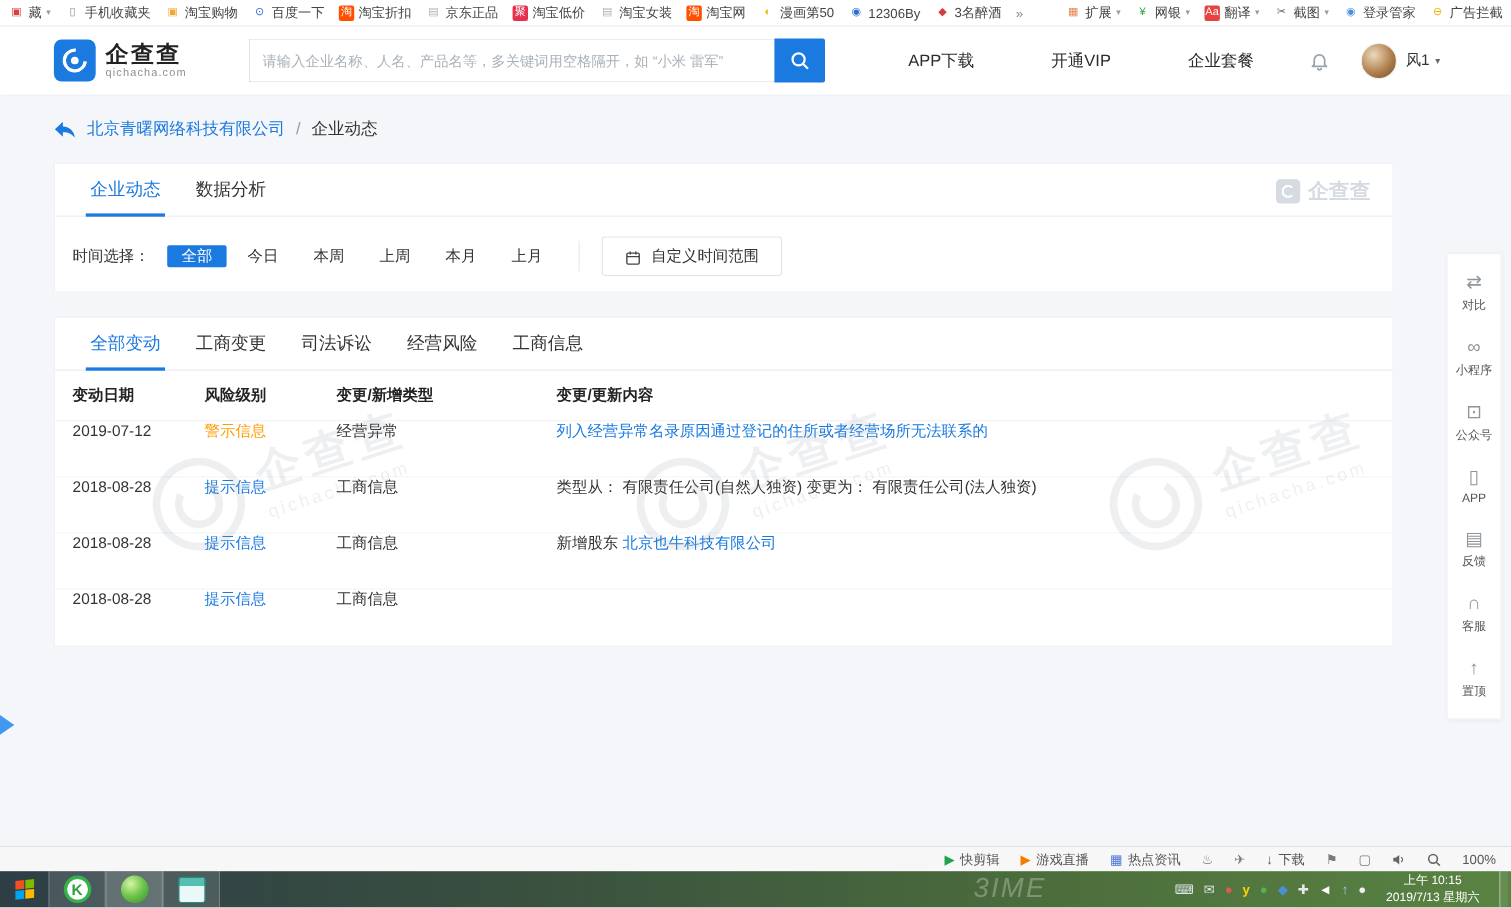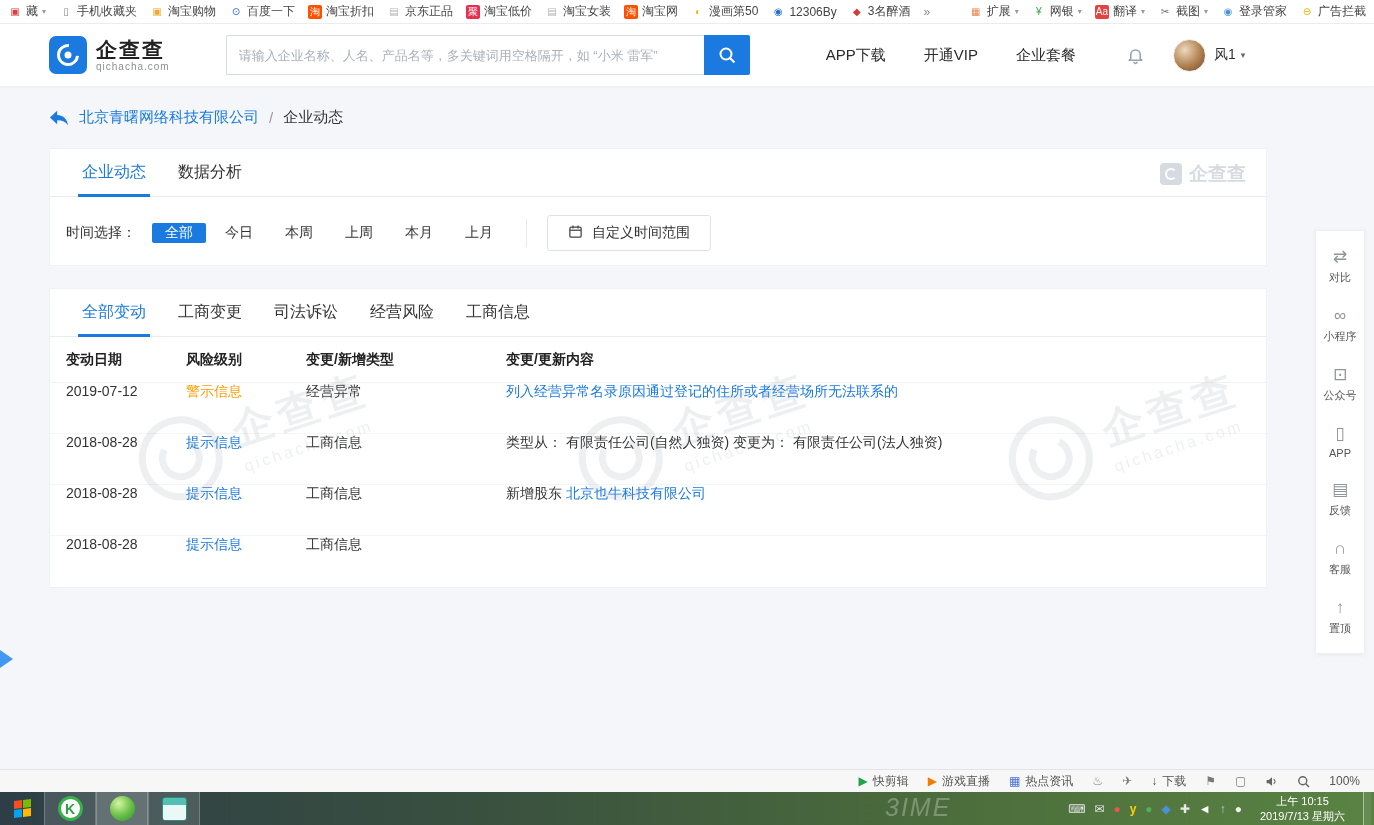--- a/index.html
+++ b/index.html
@@ -19,21 +19,21 @@
   .logo{display:flex;align-items:center;gap:9px;cursor:pointer}
   .logo-mark{width:38px;height:38px;background:var(--brand);border-radius:7px;position:relative;flex:none}
   .logo-ring{position:absolute;inset:8px;border:3.5px solid #fff;border-right-color:transparent;border-radius:50%;transform:rotate(-40deg)}
   .logo-dot{position:absolute;width:7px;height:7px;background:#fff;border-radius:50%;left:50%;top:50%;transform:translate(-50%,-50%)}
   .logo-text-cn{font-size:21px;font-weight:bold;color:#222;letter-spacing:2px;line-height:1.1}
   .logo-domain{font-size:10px;color:#8a9096;letter-spacing:1px}
   .searchbox{display:flex;margin-left:56px;height:40px}
   .search-input{width:478px;border:1px solid #d5dbe2;border-right:none;border-radius:2px 0 0 2px;padding:0 12px;font-size:13px;color:#4d7c0f;outline:none;font-family:inherit}
   .search-input::placeholder{color:#a9b1b9}
   .search-btn{width:46px;background:var(--brand);border:none;border-radius:0 2px 2px 0;display:flex;align-items:center;justify-content:center;cursor:pointer}
-  .hnav{display:flex;align-items:flex-end;gap:38px;margin-left:76px;font-size:15px;color:#2b2b2b}
+  .hnav{display:flex;align-items:flex-end;gap:70px;margin-left:76px;font-size:15px;color:#2b2b2b}
   .hnav .hnav-item{cursor:pointer}
   .bell{margin-left:50px;cursor:pointer;display:flex;align-items:center}
   .avatar{width:33px;height:33px;border-radius:50%;margin-left:28px;background:radial-gradient(circle at 35% 32%,#ecd9bd,#b0804f 55%,#6b4a28);border:1px solid #eee;cursor:pointer;flex:none}
   .uname{margin-left:8px;font-size:14px;color:#333;display:flex;align-items:center;gap:5px;cursor:pointer}
   .uname .caret{font-size:9px;color:#666}
 
   
   .breadcrumb{position:absolute;top:108px;left:49px;display:flex;align-items:center;gap:10px;font-size:15px;z-index:3}
   .bc-company{color:var(--brand);cursor:pointer}
   .bc-sep{color:#999}
@@ -50,21 +50,21 @@
   .card-wm{position:absolute;right:20px;top:12px;display:flex;align-items:center;gap:7px;color:#d6dbe1;font-size:19px;font-weight:bold;pointer-events:none}
   .card-wm-sq{width:22px;height:22px;border-radius:4px;background:#d6dbe1;position:relative}
   .card-wm-sq::after{content:"";position:absolute;inset:5px;border:2px solid #fff;border-right-color:transparent;border-radius:50%}
 
   
   .time-row{display:flex;align-items:center;padding:18px 16px;gap:6px}
   .time-label{font-size:14px;color:#333;margin-right:10px}
   .time-opt{font-size:14px;color:#333;padding:1px 13px;border-radius:2px;cursor:pointer}
   .time-opt.active{background:var(--brand);color:#fff}
   .vdiv{width:1px;height:28px;background:#e6e9ec;margin:0 14px}
-  .custom-range{display:flex;align-items:flex-start;gap:9px;border:1px solid #dfe3e8;border-radius:3px;padding:8px 20px;font-size:14px;color:#333;cursor:pointer;background:#fff}
+  .custom-range{display:flex;align-items:flex-end;gap:9px;border:1px solid #dfe3e8;border-radius:3px;padding:8px 20px;font-size:14px;color:#333;cursor:pointer;background:#fff}
 
   
   .thead{display:flex;align-items:center;height:46px;padding:0 16px;font-size:14px;font-weight:bold;color:#222;border-bottom:1px solid #f0f2f5}
   .trow{display:flex;height:51px;padding:0 16px;font-size:14px;color:#333;border-bottom:1px solid #f3f5f7}
   .trow:last-child{border-bottom:none}
   .c1{width:120px}.c2{width:120px}.c3{width:200px}.c4{flex:1}
   .risk-warning{color:var(--warning)}
   .risk-info{color:var(--brand)}
   .lnk{color:var(--brand);text-decoration:none;cursor:pointer}
 

